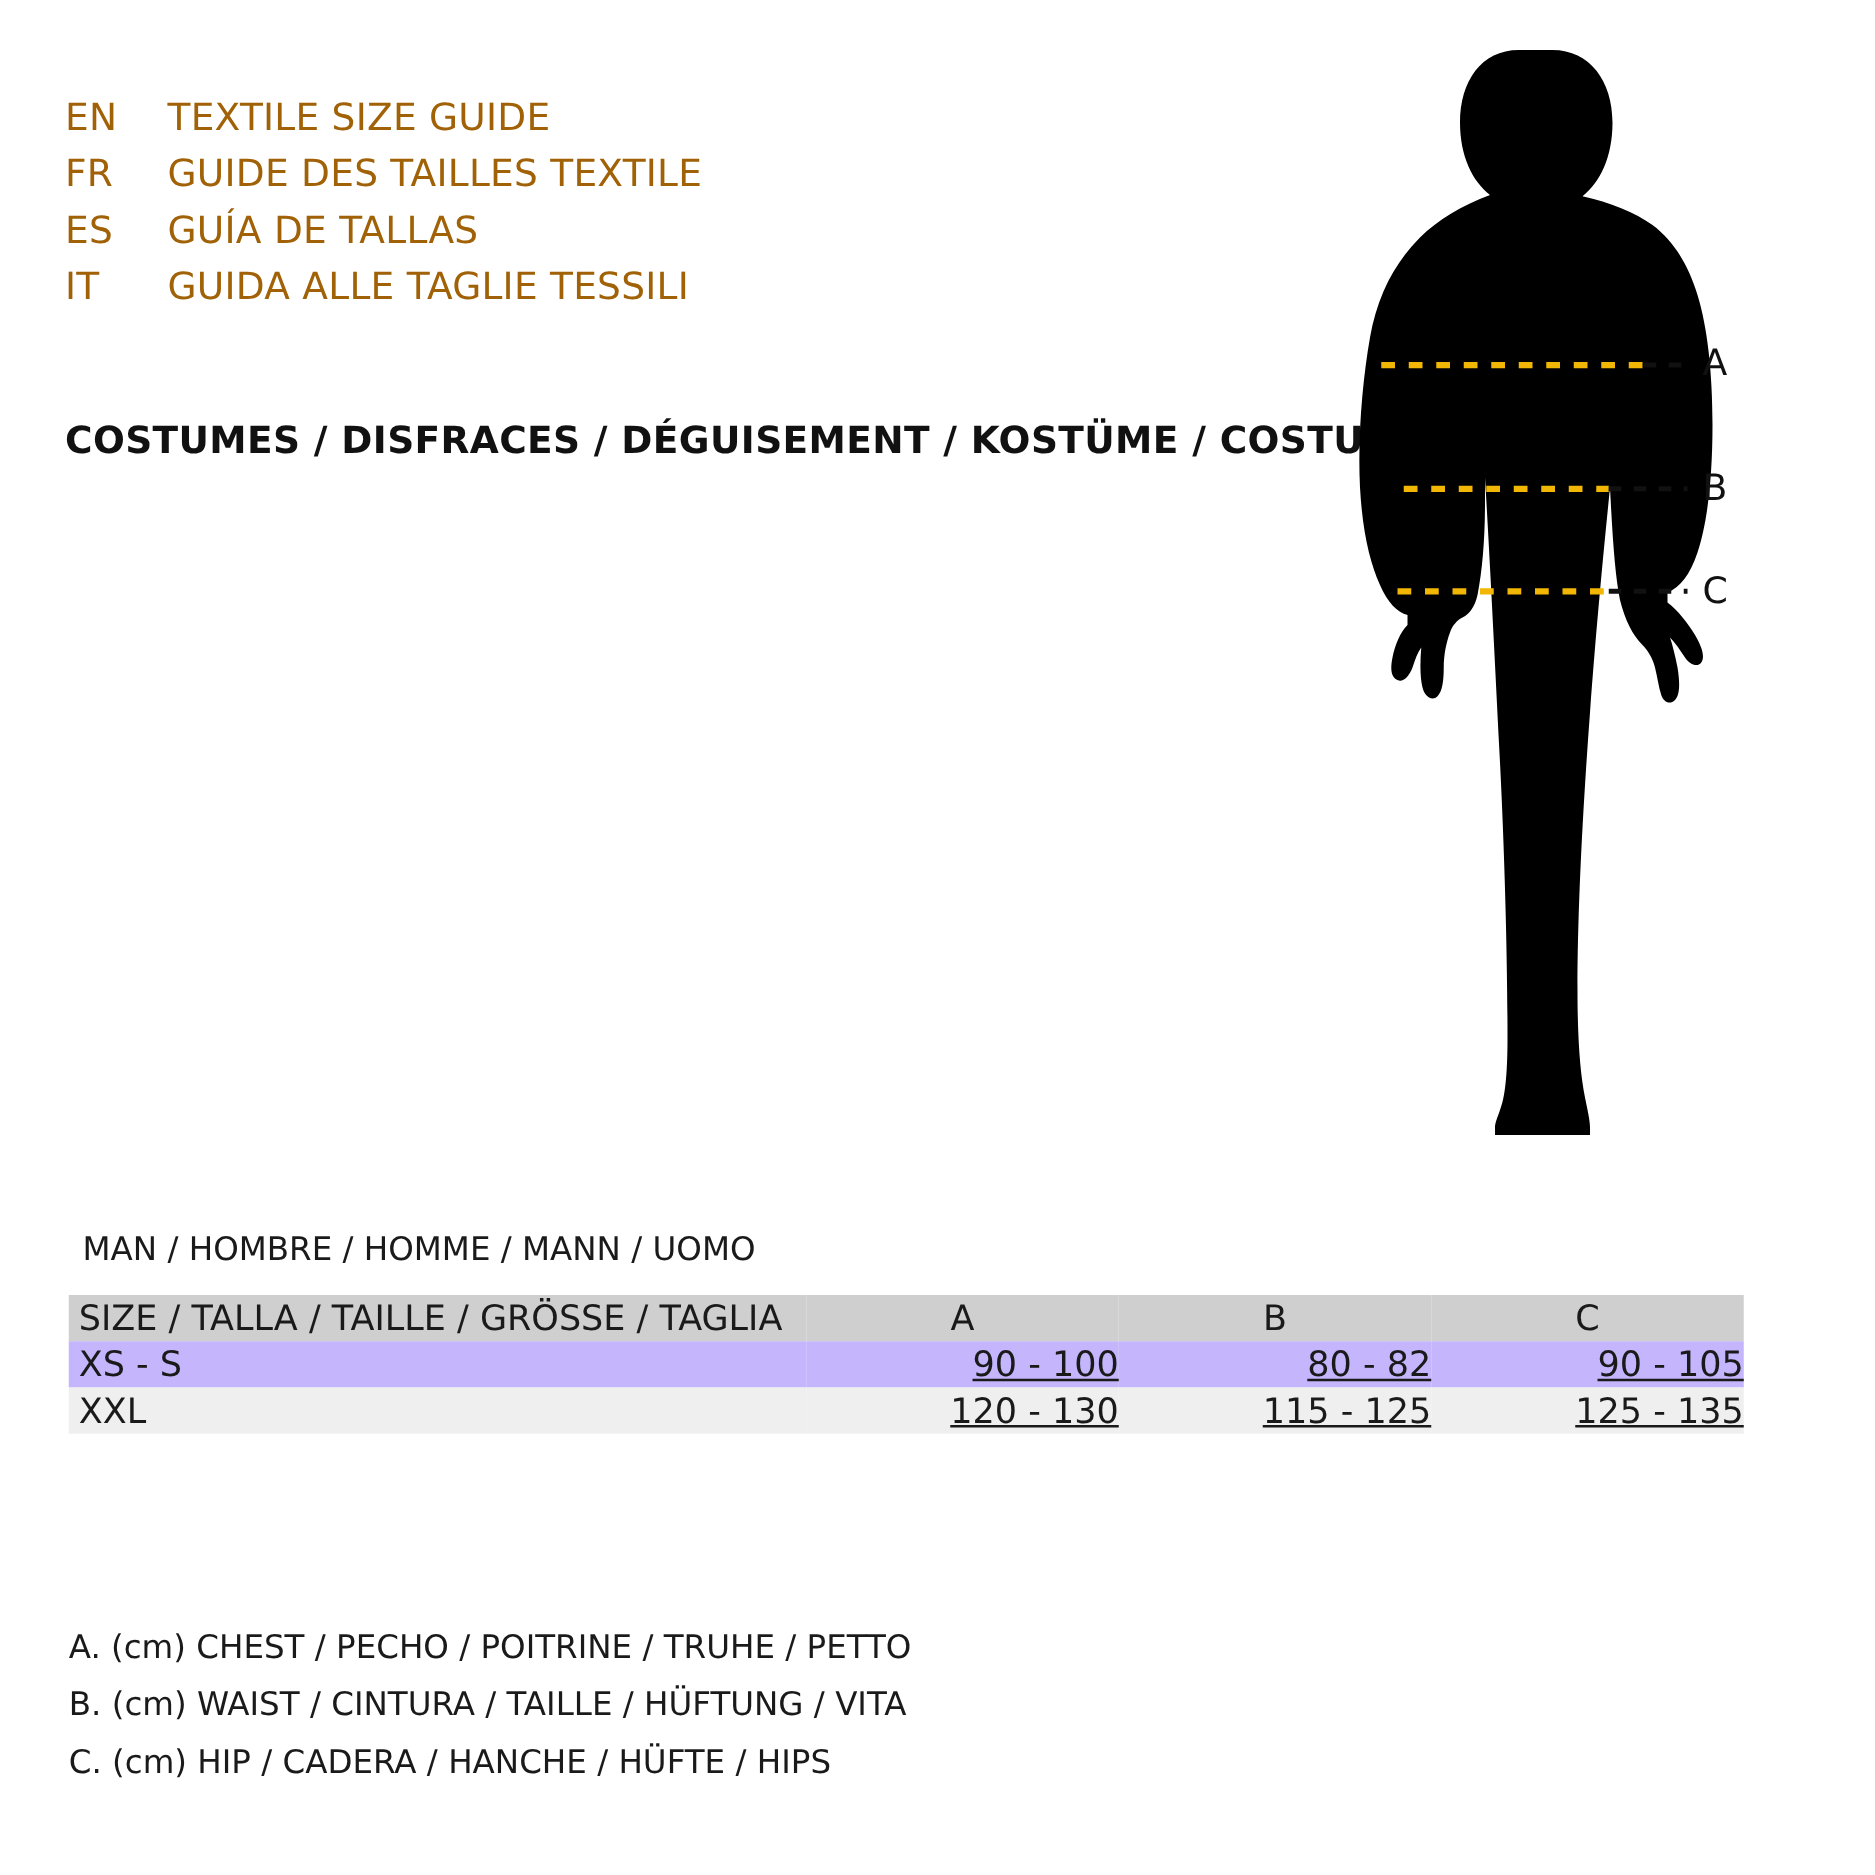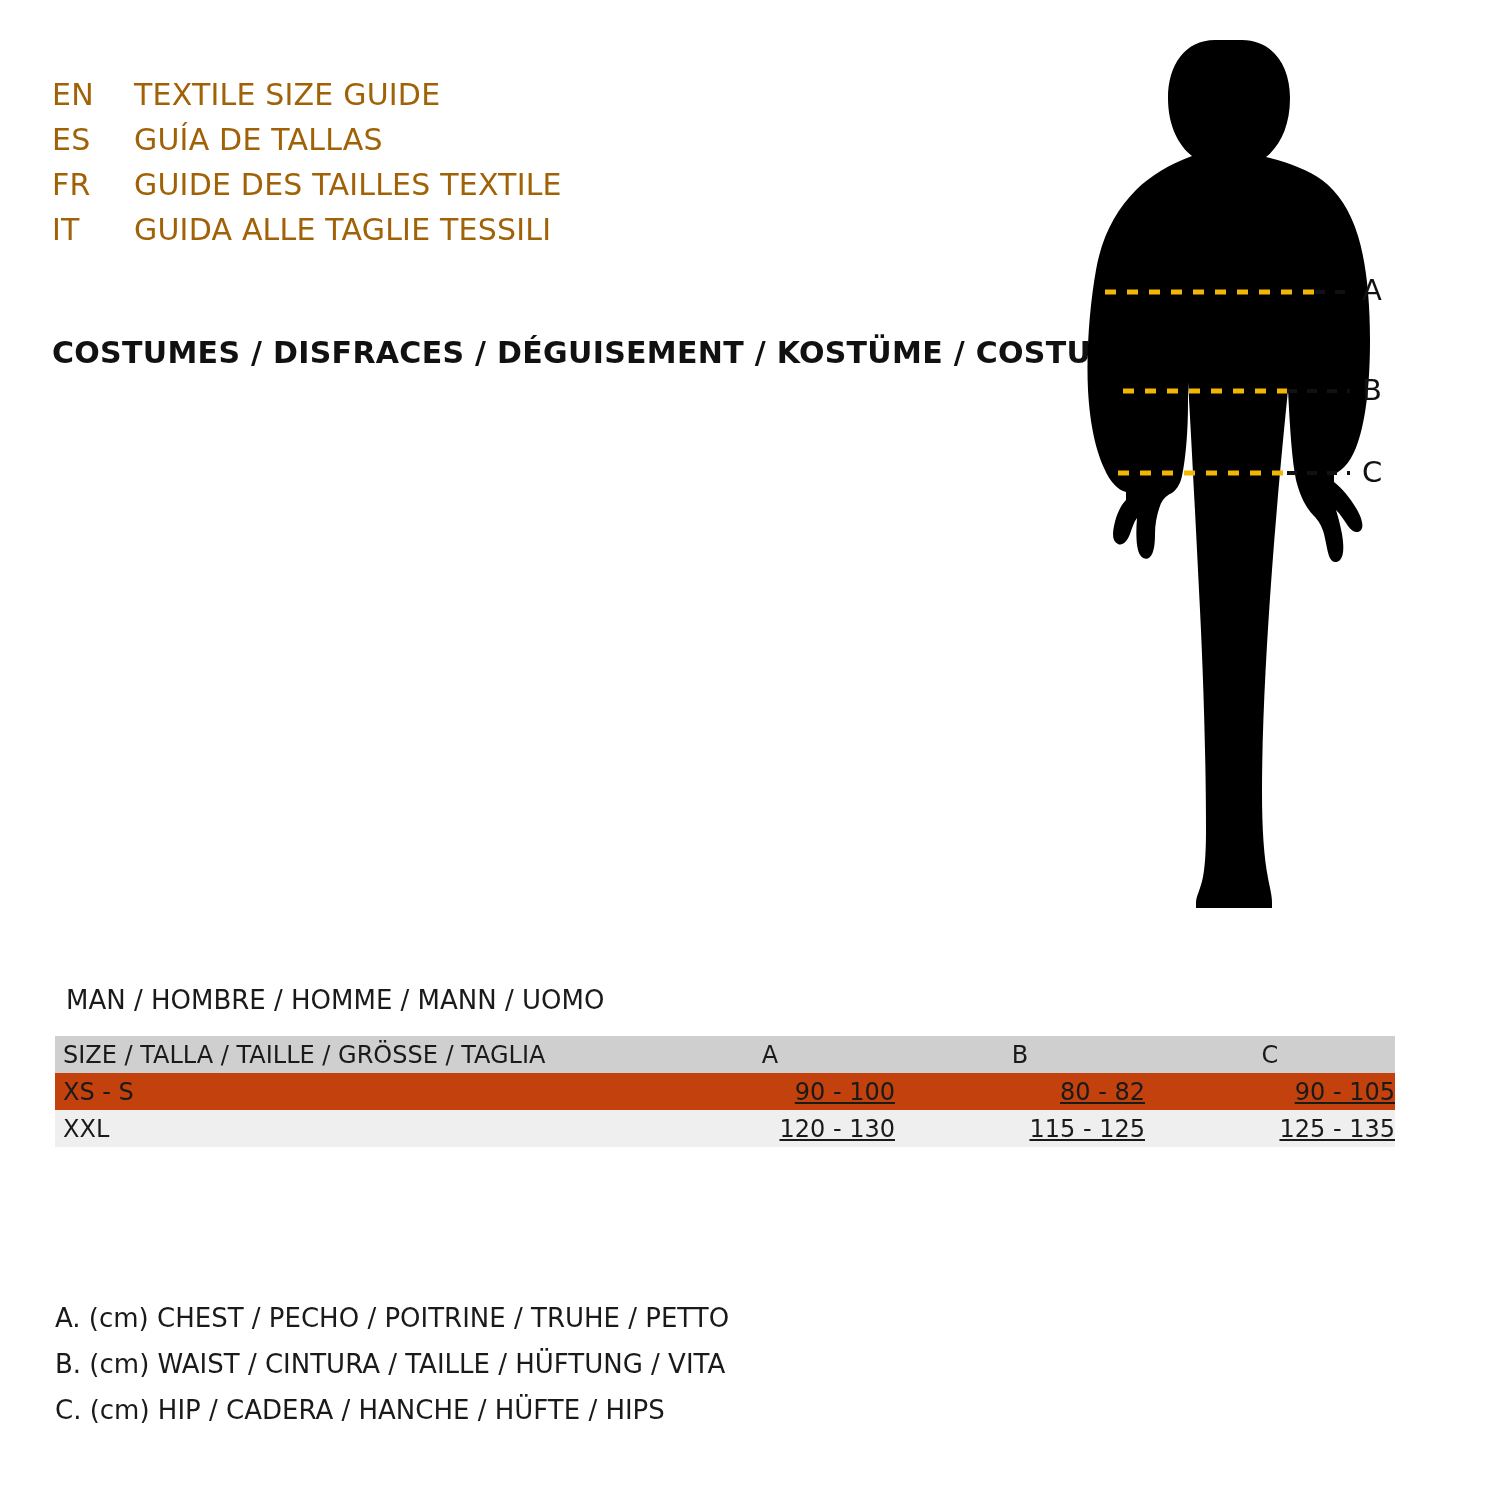--- a/index.html
+++ b/index.html
@@ -88,21 +88,21 @@
     color: #1a1a1a;
     white-space: nowrap;
   }
 
   table.size-table {
     position: absolute;
     left: 55px;
     top: 1036px;
     width: 1340px;
     border-collapse: collapse;
-    font-size: 24px;
+    font-size: 28px;
     color: #1a1a1a;
   }
   table.size-table th,
   table.size-table td {
     padding: 0;
     height: 37px;
     font-weight: normal;
     vertical-align: middle;
   }
   table.size-table thead th {
@@ -120,21 +120,21 @@
     padding-left: 8px;
   }
   table.size-table tbody td.col-val {
     text-align: right;
     text-decoration: underline;
   }
   table.size-table tbody tr.row-alt td {
     background: #efefef;
   }
   table.size-table tbody tr.row-plain td {
-    background: #c2410c;
+    background: #c4b5fd;
   }
   col.c-label { width: 590px; }
   col.c-a { width: 250px; }
   col.c-b { width: 250px; }
   col.c-c { width: 250px; }
 
   
   .notes {
     position: absolute;
     left: 55px;
@@ -152,26 +152,26 @@
 <body>
 
 <div class="page">
 
   <div class="lang-block">
     <div class="lang-row">
       <span class="lang-code">EN</span>
       <span class="lang-text">TEXTILE SIZE GUIDE</span>
     </div>
     <div class="lang-row">
+      <span class="lang-code">FR</span>
+      <span class="lang-text">GUIDE DES TAILLES TEXTILE</span>
+    </div>
+    <div class="lang-row">
       <span class="lang-code">ES</span>
       <span class="lang-text">GUÍA DE TALLAS</span>
-    </div>
-    <div class="lang-row">
-      <span class="lang-code">FR</span>
-      <span class="lang-text">GUIDE DES TAILLES TEXTILE</span>
     </div>
     <div class="lang-row">
       <span class="lang-code">IT</span>
       <span class="lang-text">GUIDA ALLE TAGLIE TESSILI</span>
     </div>
   </div>
 
   <div class="costumes-line">COSTUMES / DISFRACES / DÉGUISEMENT / KOSTÜME / COSTUMI</div>
 
   <div class="figure-wrap">

